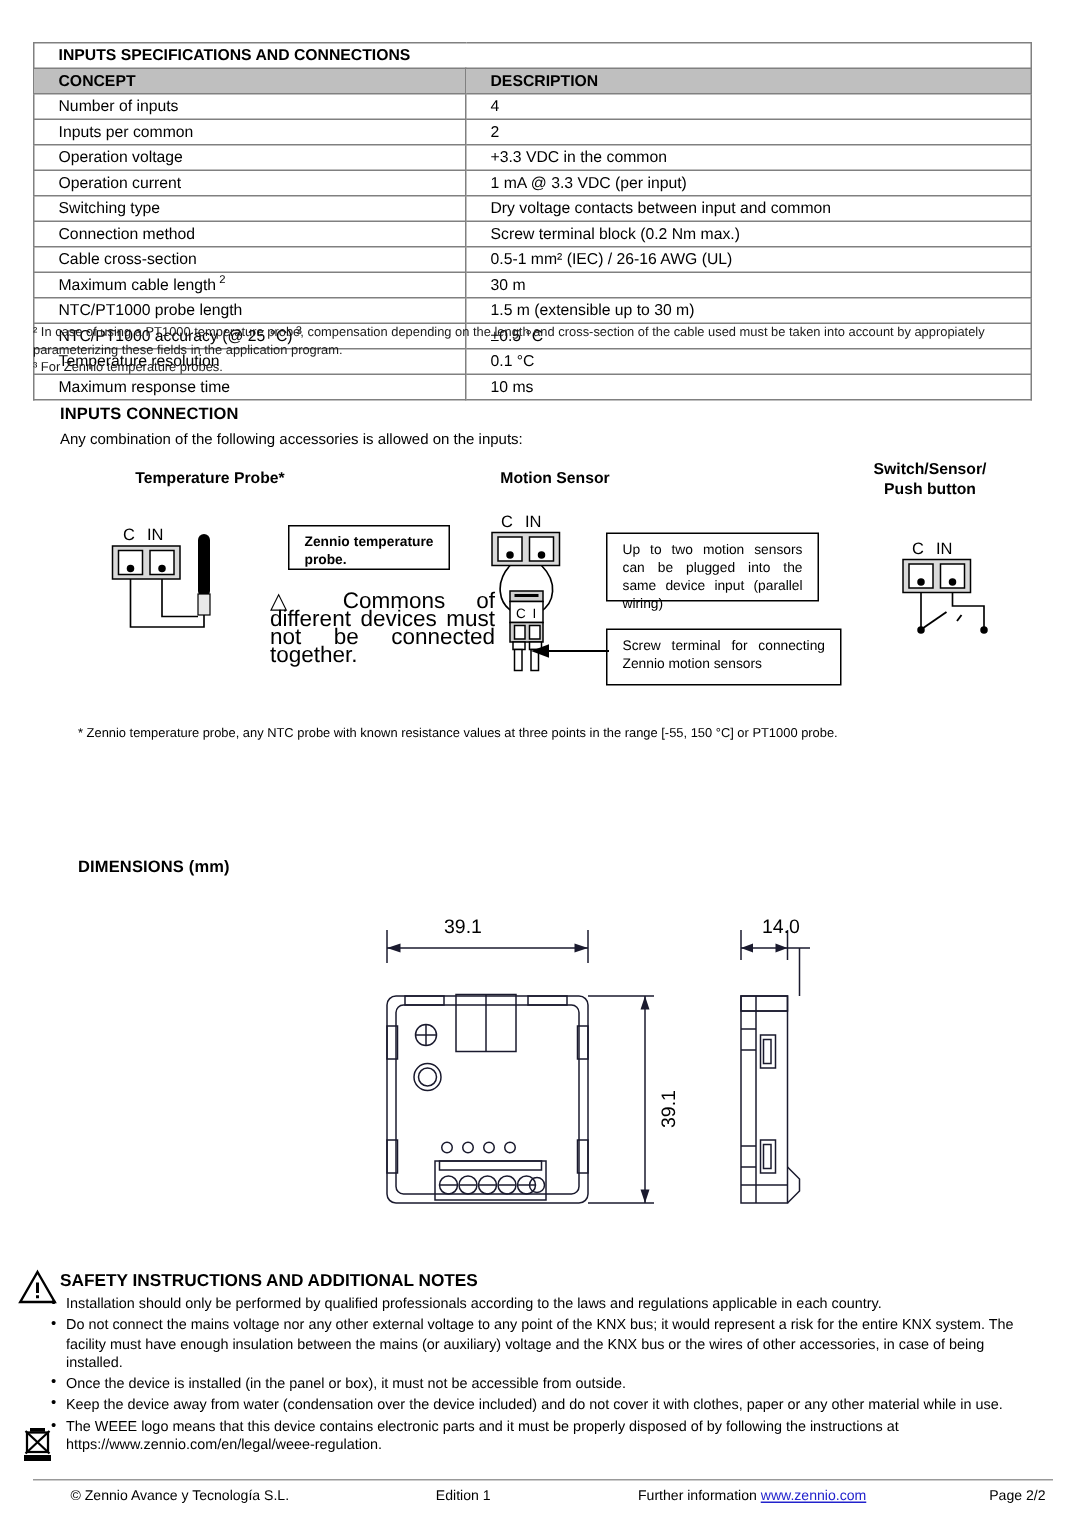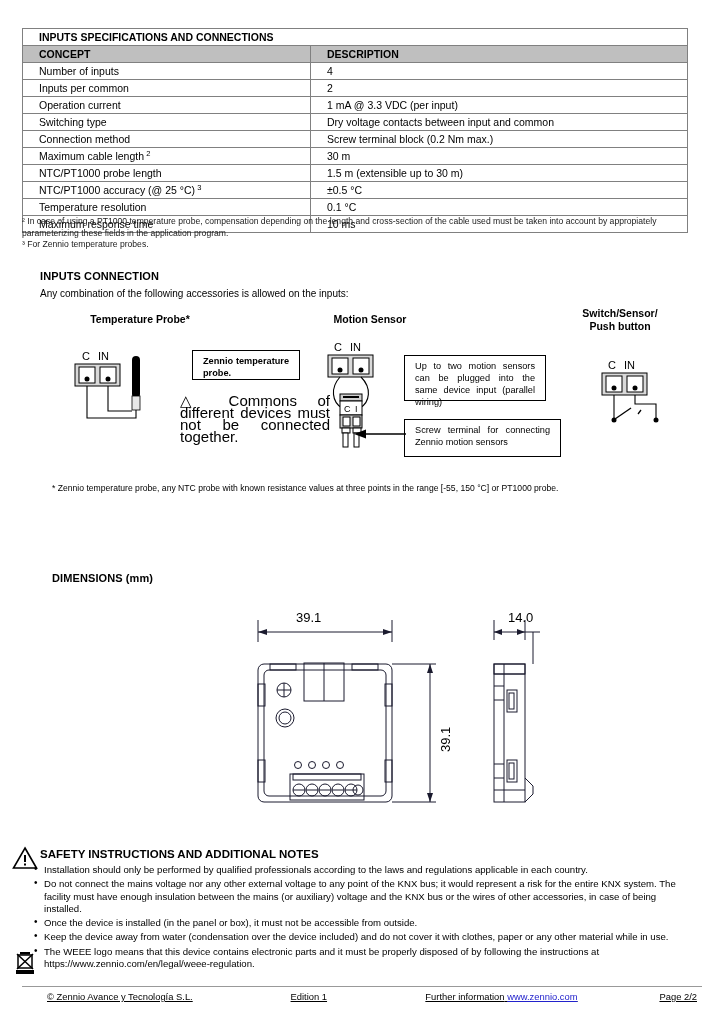--- a/index.html
+++ b/index.html
@@ -148,21 +148,20 @@
     width: 680px;
     border-top: 1px solid #999;
   }
   .footer {
     position: absolute;
     left: 22px;
     top: 991px;
     width: 680px;
     font-size: 9.4px;
     display: flex;
-    text-decoration: underline;
   }
   .footer .f1 { width: 260px; padding-left: 25px; }
   .footer .f2 { width: 130px; }
   .footer .f3 { width: 190px; padding-left: 13px; }
   .footer .f4 { width: 100px; text-align: right; padding-right: 5px;}
   .footer .link { color: #2222cc; text-decoration: underline; }
 
   .dim-label {
     position: absolute;
     font-size: 13px;
@@ -193,30 +192,38 @@
       </tr>
     <tr>
           <td>Number of inputs</td>
           <td>4</td>
         </tr>
         <tr>
           <td>Inputs per common</td>
           <td>2</td>
         </tr>
         <tr>
+          <td>Operation voltage</td>
+          <td>+3.3 VDC in the common</td>
+        </tr>
+        <tr>
           <td>Operation current</td>
           <td>1 mA @ 3.3 VDC (per input)</td>
         </tr>
         <tr>
           <td>Switching type</td>
           <td>Dry voltage contacts between input and common</td>
         </tr>
         <tr>
           <td>Connection method</td>
           <td>Screw terminal block (0.2 Nm max.)</td>
+        </tr>
+        <tr>
+          <td>Cable cross-section</td>
+          <td>0.5-1 mm² (IEC) / 26-16 AWG (UL)</td>
         </tr>
         <tr>
           <td>Maximum cable length<sup> 2</sup></td>
           <td>30 m</td>
         </tr>
         <tr>
           <td>NTC/PT1000 probe length</td>
           <td>1.5 m (extensible up to 30 m)</td>
         </tr>
         <tr>

